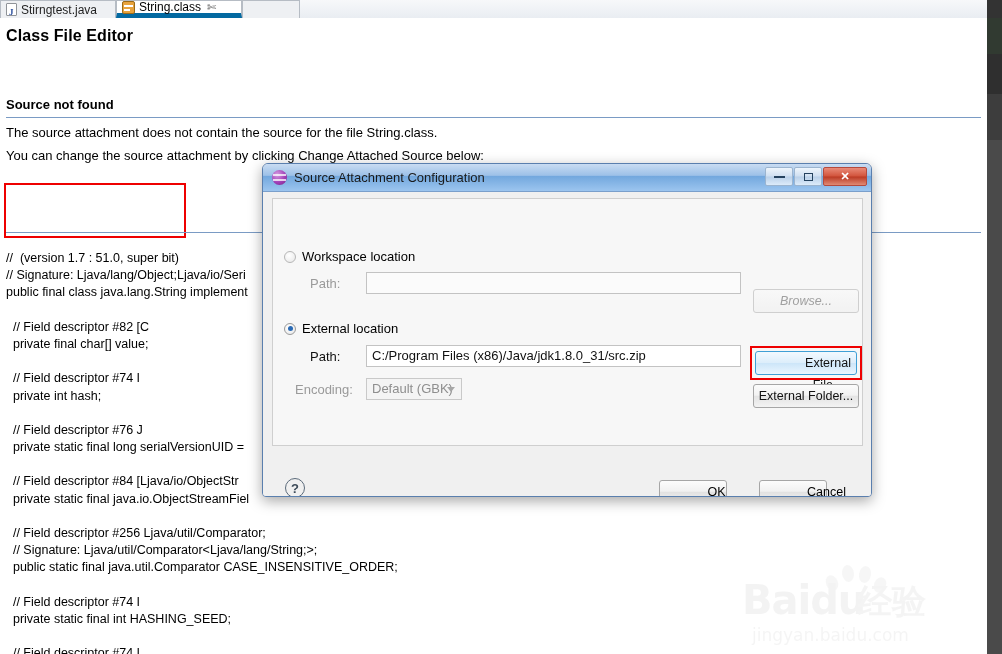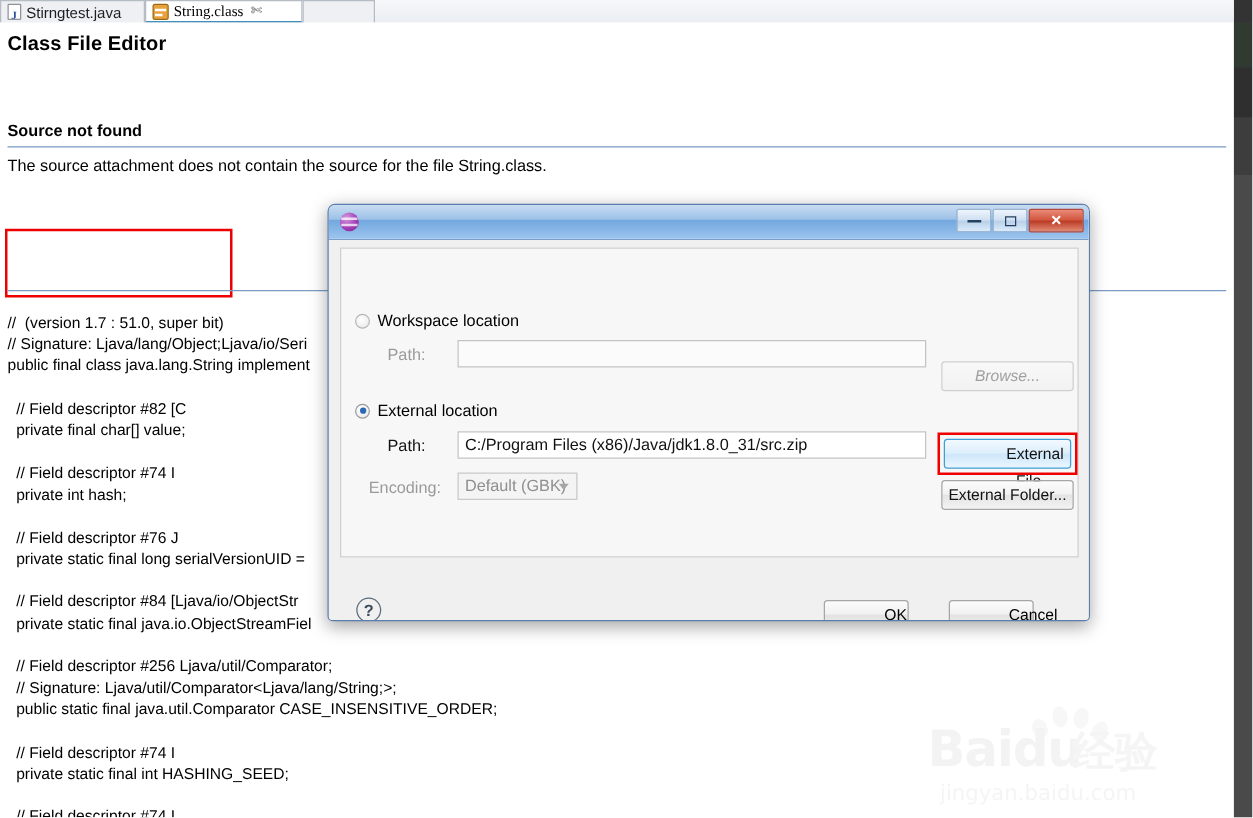--- a/index.html
+++ b/index.html
@@ -28,21 +28,21 @@
   .tabbar .tabstrip-bg { position:absolute; left:0; top:0; width:987px; height:18px;
       background:linear-gradient(to bottom,#f7f8fa 0%, #e9edf2 100%); }
   .tab {
     position:absolute; top:0; height:18px;
     display:flex; align-items:center; gap:4px;
     padding:0 7px 0 5px;
     border-left:1px solid #b6bcc4; border-right:1px solid #b6bcc4; border-top:1px solid #b6bcc4;
     font-size:12px; line-height:18px; white-space:nowrap;
   }
   .tab.inactive { left:0; width:116px; background:#eef0f3; color:#1f1f1f; }
-  .tab.active   { left:116px; width:126px; background:#ffffff; color:#000000; border-bottom:1px solid #0369a1;font-family:Liberation Serif, serif; }
+  .tab.active   { left:116px; width:126px; background:#ffffff; color:#000000; border-bottom:5px solid #0369a1; }
   .tab.spare    { left:242px; width:58px; background:#eef0f3; border-right:1px solid #b6bcc4; }
   .tab-label { font-size:12px; }
   .tab-close { font-size:11px; color:#555; margin-left:2px; }
 
   .ico { display:inline-block; position:relative; flex:0 0 auto; }
   .ico-java { width:11px; height:13px; background:#ffffff; border:1px solid #8f9398; border-radius:1px; }
   .ico-java::after { content:"J"; position:absolute; left:2px; top:-1px; font-size:9px;
       font-weight:bold; color:#2b4f9e; font-family:"Liberation Serif", serif; }
   .ico-class { width:13px; height:13px; background:#e8a33d; border:1px solid #9a6a18; border-radius:2px; position:relative; }
   .ico-class::before { content:""; position:absolute; left:1px; top:3px; width:9px; height:2px; background:#fff; }
@@ -226,20 +226,21 @@
   </div>
 
   <div class="page">
 
     <div class="page-title">Class File Editor</div>
 
     <div class="section-title">Source not found</div>
     <div class="hr-blue hr-1"></div>
 
     <div class="body-line bl-1">The source attachment does not contain the source for the file String.class.</div>
+    <div class="body-line bl-2">You can change the source attachment by clicking Change Attached Source below:</div>
 
     <div class="redbox"></div>
 
     <div class="hr-blue hr-2"></div>
 
     <div class="code"><div>//  (version 1.7 : 51.0, super bit)</div><div>// Signature: Ljava/lang/Object;Ljava/io/Seri</div><div>public final class java.lang.String implement</div><div>&nbsp;</div><div>  // Field descriptor #82 [C</div><div>  private final char[] value;</div><div>&nbsp;</div><div>  // Field descriptor #74 I</div><div>  private int hash;</div><div>&nbsp;</div><div>  // Field descriptor #76 J</div><div>  private static final long serialVersionUID =</div><div>&nbsp;</div><div>  // Field descriptor #84 [Ljava/io/ObjectStr</div><div>  private static final java.io.ObjectStreamFiel</div><div>&nbsp;</div><div>  // Field descriptor #256 Ljava/util/Comparator;</div><div>  // Signature: Ljava/util/Comparator&lt;Ljava/lang/String;&gt;;</div><div>  public static final java.util.Comparator CASE_INSENSITIVE_ORDER;</div><div>&nbsp;</div><div>  // Field descriptor #74 I</div><div>  private static final int HASHING_SEED;</div><div>&nbsp;</div><div>  // Field descriptor #74 I</div></div>
 
     <div class="watermark">
       <div class="wm-paw">
         <i class="p1"></i>
@@ -250,20 +251,21 @@
       <div class="wm-baidu">Baidu</div>
       <div class="wm-cn">经验</div>
       <div class="wm-url">jingyan.baidu.com</div>
     </div>
   </div>
 
   <div class="dialog">
 
     <div class="dlg-titlebar">
       <span class="eclipse-icon"></span>
+      <span class="dlg-title">Source Attachment Configuration</span>
       <div class="win-btns">
         <div class="wb">
             <span class="minus"></span>
           </div>
         <div class="wb">
             <span class="sq"></span>
           </div>
         <div class="wb close">
             <span>✕</span>
           </div>

